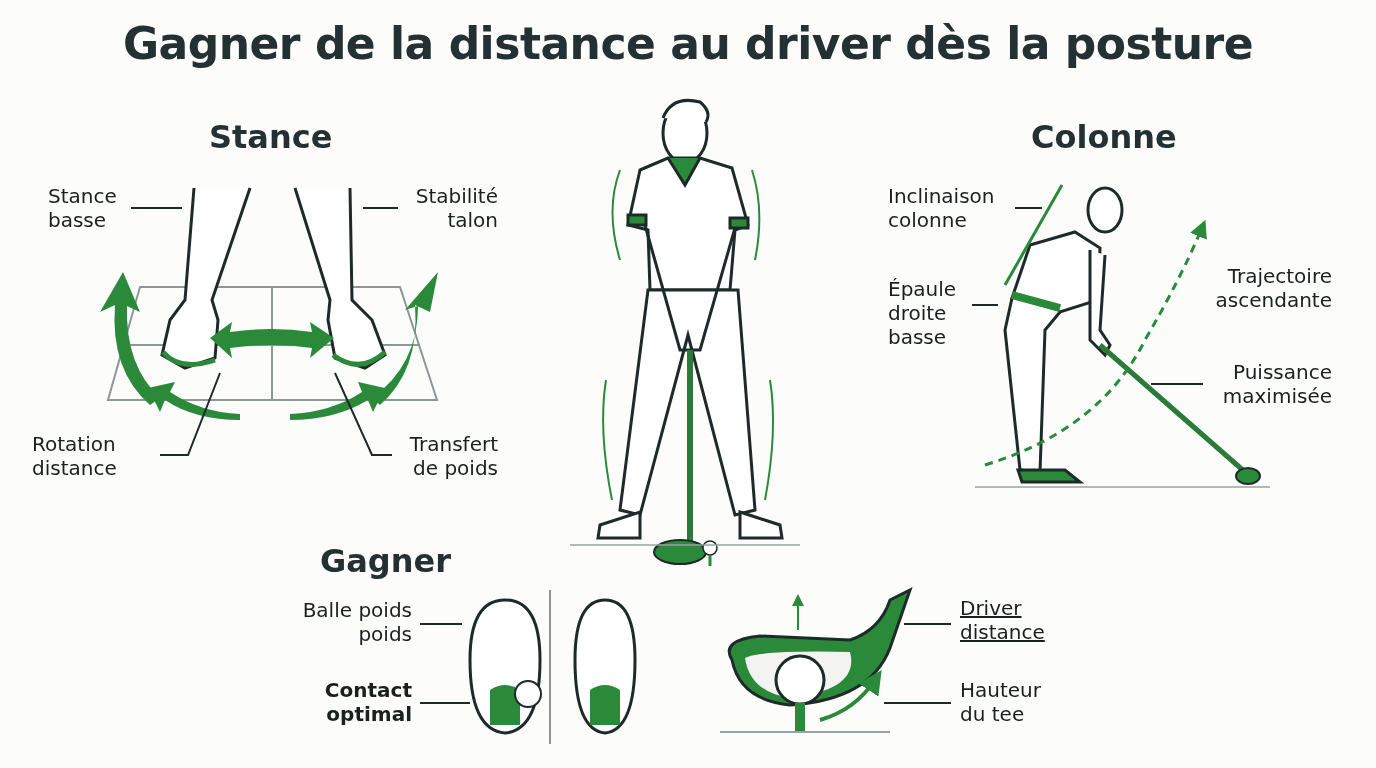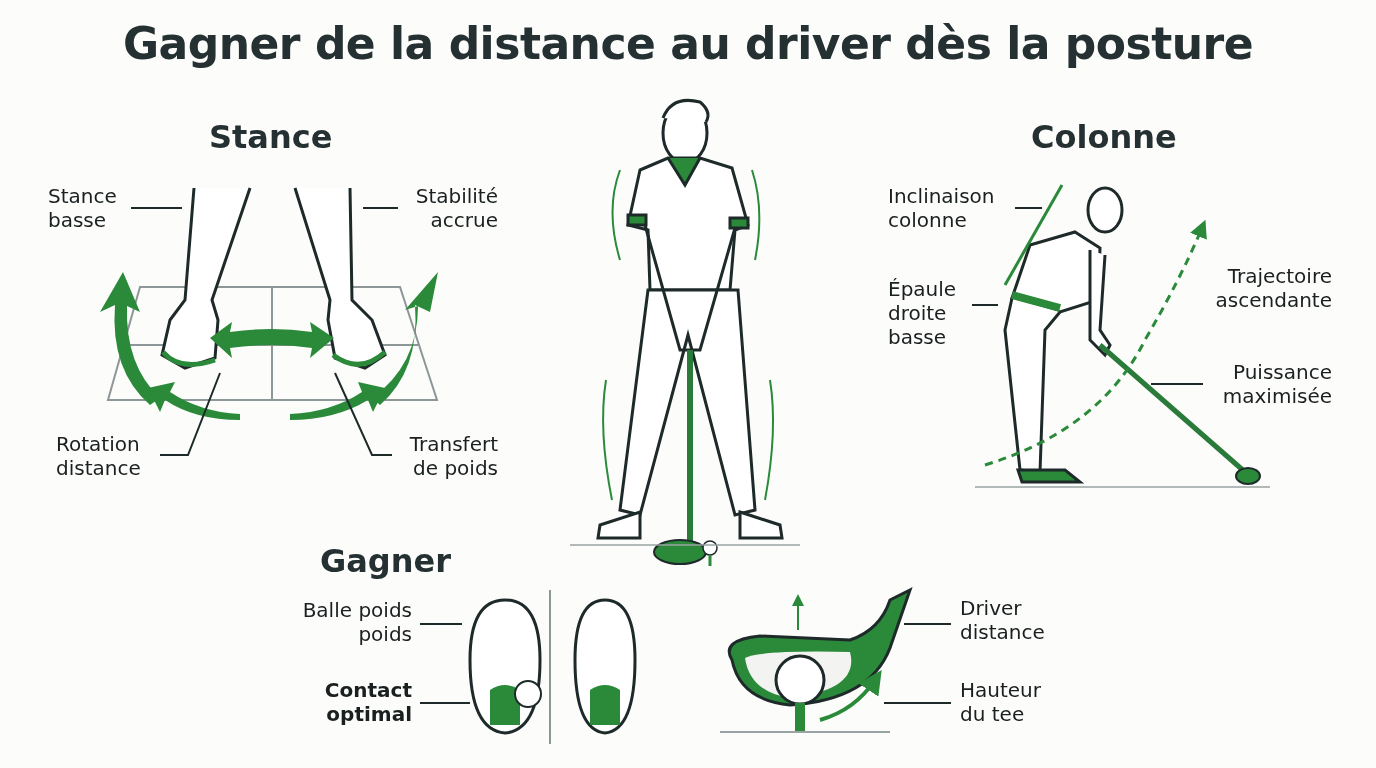--- a/index.html
+++ b/index.html
@@ -130,23 +130,23 @@
 <div class="section-title" style="left:209px;top:118px;">Stance</div>
 <div class="section-title" style="left:1031px;top:118px;">Colonne</div>
 <div class="section-title" style="left:320px;top:542px;">Gagner</div>
 
 <div class="lbl" style="left:48px;top:184px;">
   <div>Stance</div>
   <div>basse</div>
 </div>
 <div class="lbl r" style="left:380px;width:118px;top:184px;">
   <div>Stabilité</div>
-  <div>accrue</div>
+  <div>talon</div>
 </div>
-<div class="lbl" style="left:56px;top:432px;">
+<div class="lbl" style="left:32px;top:432px;">
   <div>Rotation</div>
   <div>distance</div>
 </div>
 <div class="lbl r" style="left:380px;width:118px;top:432px;">
   <div>Transfert</div>
   <div>de poids</div>
 </div>
 
 <div class="lbl" style="left:888px;top:184px;">
   <div>Inclinaison</div>
@@ -168,20 +168,20 @@
 
 <div class="lbl r" style="left:280px;width:132px;top:598px;">
   <div>Balle poids</div>
   <div>poids</div>
 </div>
 <div class="lbl r" style="left:280px;width:132px;top:678px;font-weight:bold;">
   <div>Contact</div>
   <div>optimal</div>
 </div>
 
-<div class="lbl" style="left:960px;top:596px;">
+<div class="lbl" style="left:960px;top:596px;text-decoration:underline;">
   <div>Driver</div>
   <div>distance</div>
 </div>
 <div class="lbl" style="left:960px;top:678px;">
   <div>Hauteur</div>
   <div>du tee</div>
 </div>
 
 </body></html>

